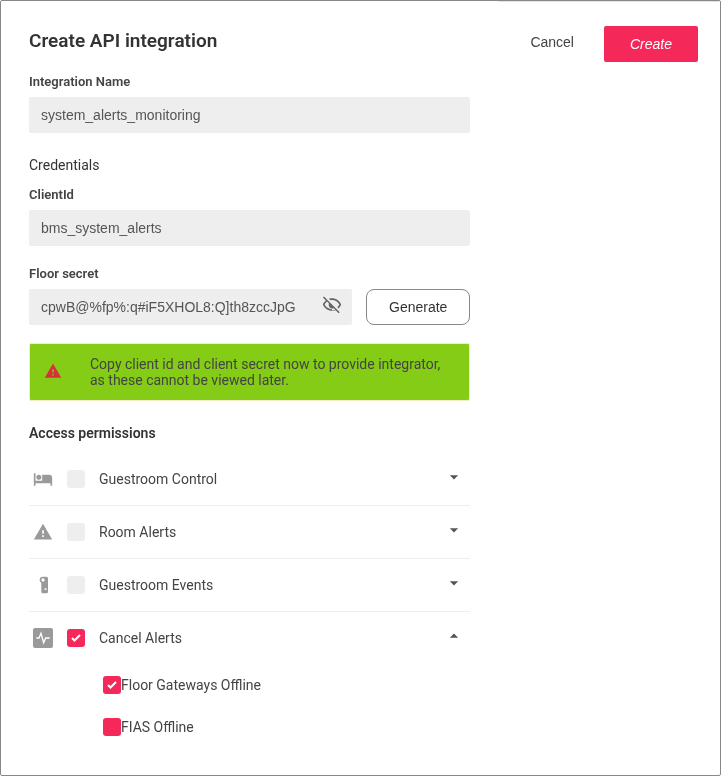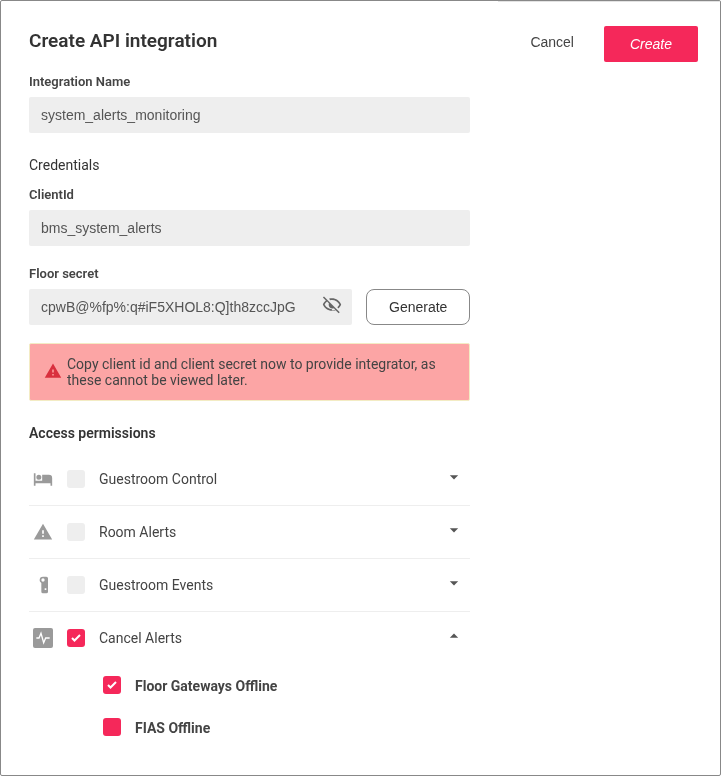--- a/index.html
+++ b/index.html
@@ -82,27 +82,27 @@
   .generate-btn {
     border: 1px solid #888;
     background: #fff;
     color: #333;
     font-size: 14px;
     padding: 0 22px;
     border-radius: 8px;
     cursor: pointer;
   }
   .alert-banner {
-    background: #fca5a5;
+    background: #84cc16;
     border: 1px solid #f3ecc4;
     border-radius: 2px;
     padding: 12px 14px;
     display: flex;
     align-items: center;
-    gap: 5px;
+    gap: 28px;
     font-size: 14px;
     color: #444;
     margin-bottom: 24px;
   }
   .alert-icon { color: #d9303e; flex-shrink: 0; }
   .permissions-label {
     font-size: 14px;
     font-weight: 600;
     color: #333;
     margin-bottom: 12px;
@@ -145,24 +145,22 @@
     flex: 1;
     font-size: 14px;
     color: #444;
   }
   .chevron {
     color: #555;
     cursor: pointer;
   }
   .sub-row {
     display: flex;
-    align-items: flex-end;
+    align-items: center;
     padding: 12px 6px 12px 74px;
-    gap: 14px;
-    font-weight: bold;
   }
   .sub-label {
     font-size: 14px;
     color: #444;
   }
   .dialog-footer {
     border-top: 1px solid #e3e3e3;
     padding: 24px 22px;
     display: flex;
     justify-content: flex-end;

